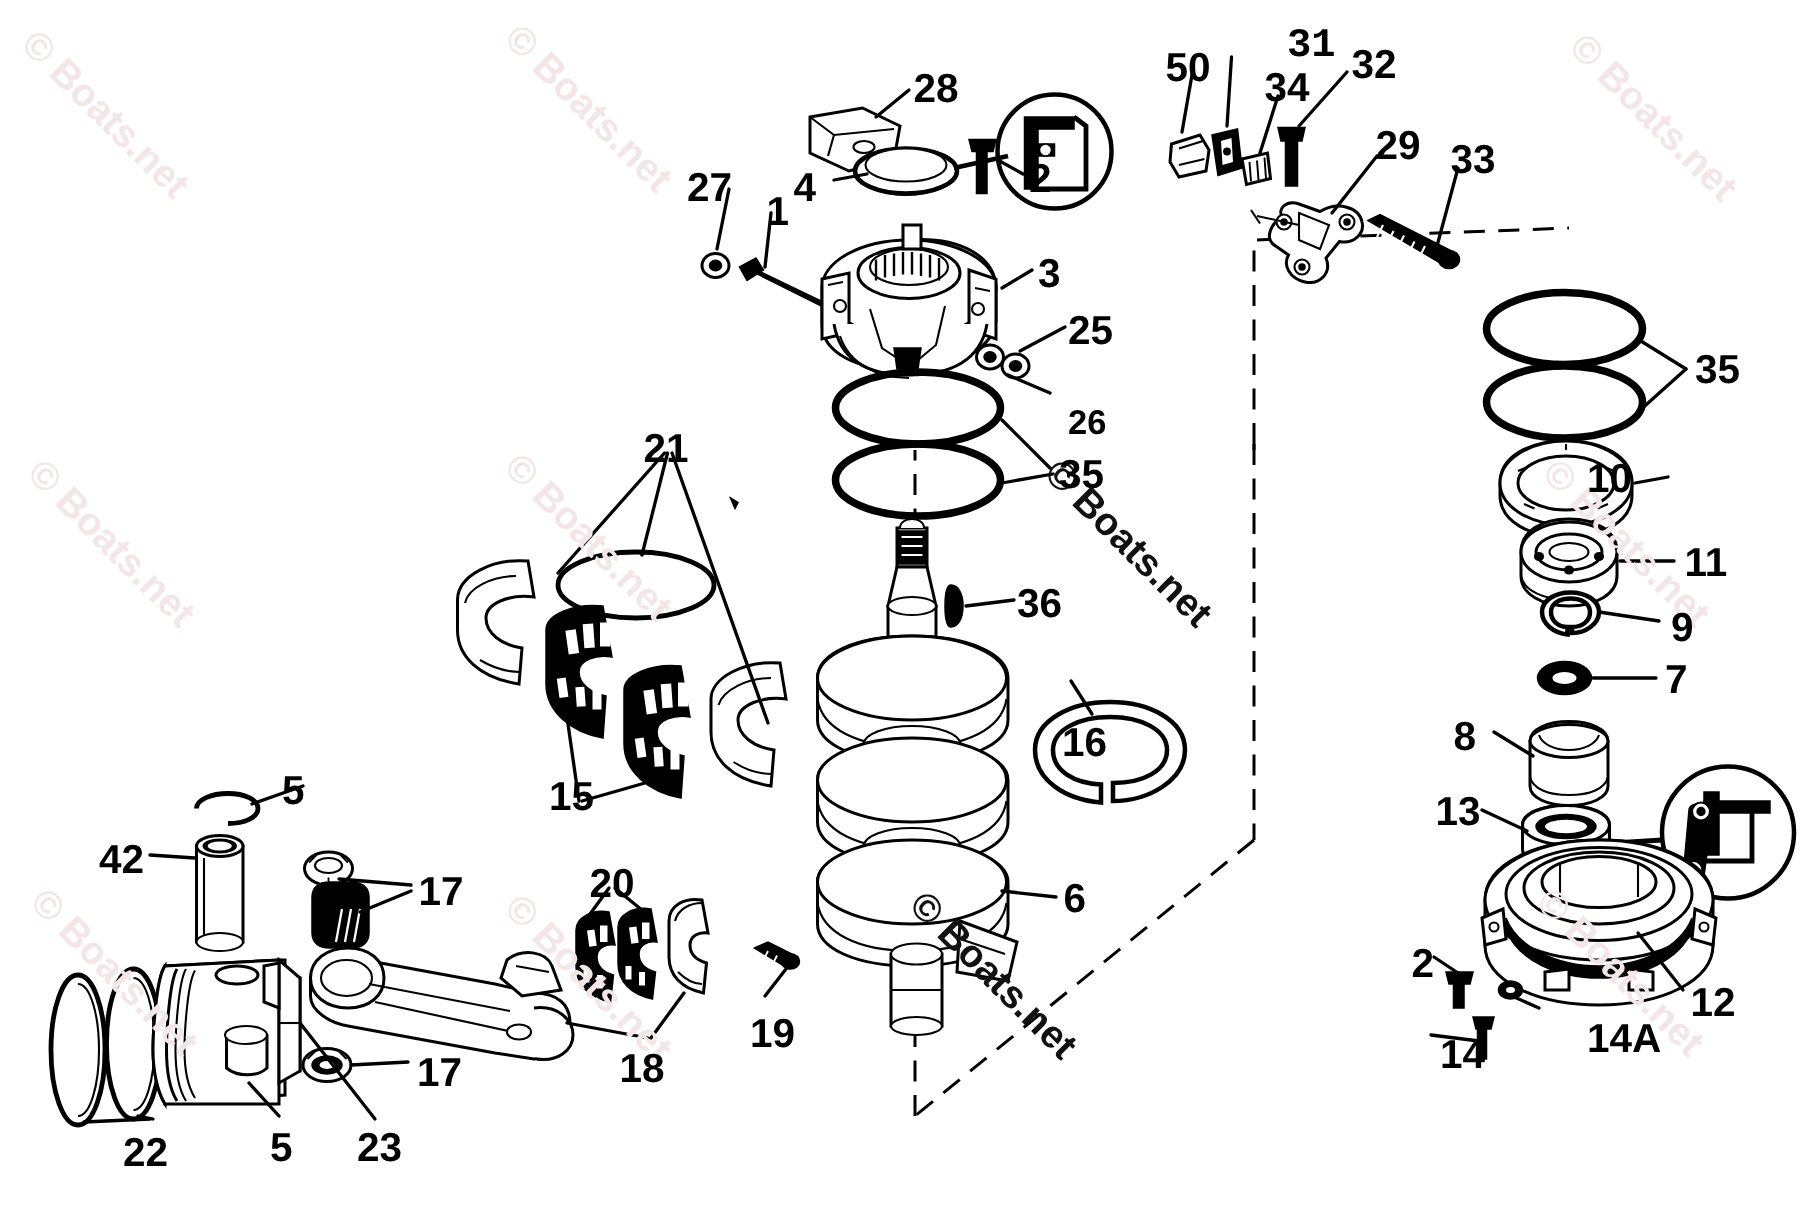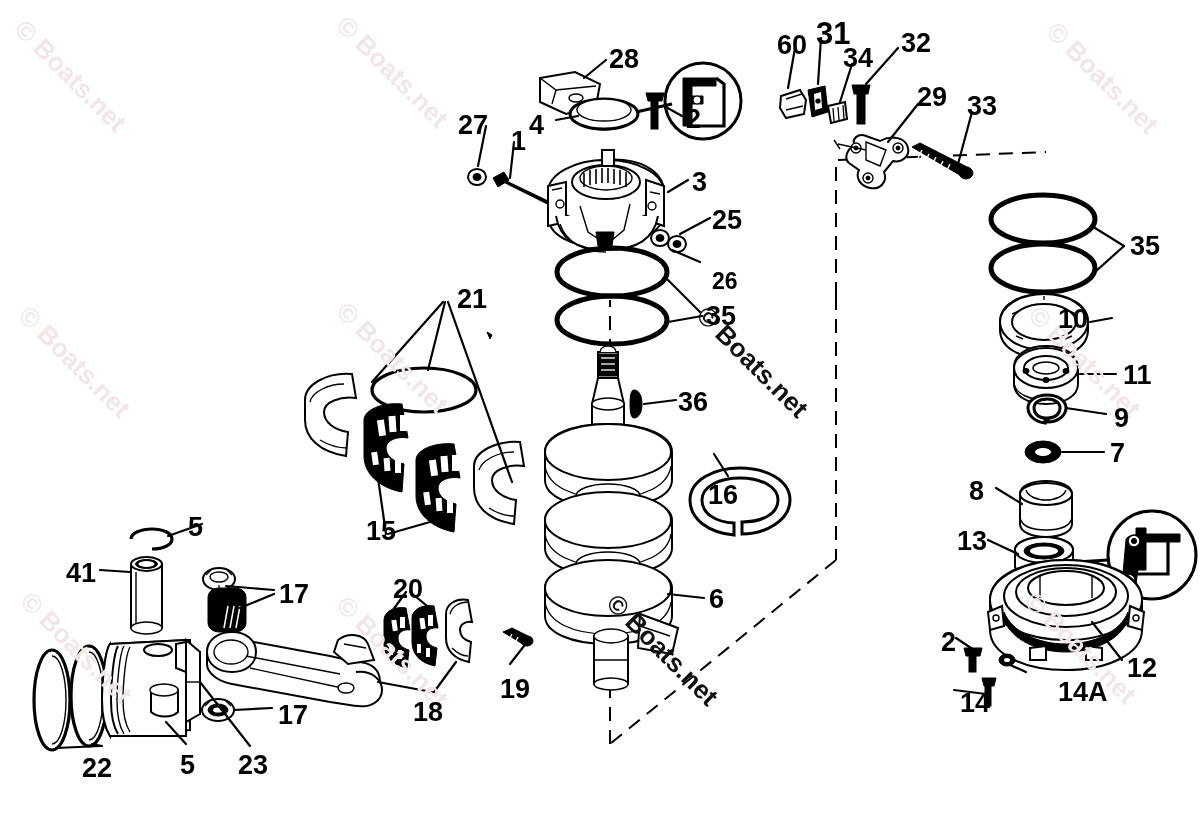--- a/index.html
+++ b/index.html
@@ -611,47 +611,47 @@
       <div class="wm wm-light" style="left: 1040px; top: 586px; font-size: 26px; transform: rotate(45deg);">© Boats.net</div>
     </div>
 
 <div id="wm-dark-layer">
       <div class="wm wm-dark" style="left: 712px; top: 300px; font-size: 26px; transform: rotate(45deg);">© Boats.net</div>
       <div class="wm wm-dark" style="left: 622px; top: 588px; font-size: 26px; transform: rotate(45deg);">© Boats.net</div>
     </div>
 
 <div id="callout-layer">
       <div class="lbl" style="left: 609px; top: 46px; font-size: 27px;">28</div>
-      <div class="lbl" style="left: 777px; top: 32px; font-size: 27px;">60</div>
-      <div class="lbl" style="left: 816px; top: 18px; font-size: 31px;">31</div>
+      <div class="lbl" style="left: 777px; top: 32px; font-size: 27px;">50</div>
+      <div class="lbl" style="left: 858px; top: 18px; font-size: 27px; font-family: Liberation Mono, monospace;">31</div>
       <div class="lbl" style="left: 843px; top: 45px; font-size: 27px;">34</div>
       <div class="lbl" style="left: 901px; top: 30px; font-size: 27px; text-align: right;">32</div>
       <div class="lbl" style="left: 917px; top: 84px; font-size: 27px;">29</div>
       <div class="lbl" style="left: 967px; top: 93px; font-size: 27px;">33</div>
       <div class="lbl" style="left: 458px; top: 112px; font-size: 27px;">27</div>
       <div class="lbl" style="left: 511px; top: 128px; font-size: 27px;">1</div>
       <div class="lbl" style="left: 529px; top: 112px; font-size: 27px;">4</div>
       <div class="lbl" style="left: 686px; top: 106px; font-size: 27px;">2</div>
       <div class="lbl" style="left: 692px; top: 169px; font-size: 27px;">3</div>
       <div class="lbl" style="left: 712px; top: 207px; font-size: 27px;">25</div>
       <div class="lbl" style="left: 712px; top: 270px; font-size: 23px;">26</div>
       <div class="lbl" style="left: 706px; top: 303px; font-size: 27px;">35</div>
       <div class="lbl" style="left: 1130px; top: 233px; font-size: 27px;">35</div>
       <div class="lbl" style="left: 1058px; top: 306px; font-size: 27px;">10</div>
       <div class="lbl" style="left: 1123px; top: 362px; font-size: 27px; text-align: center;">11</div>
       <div class="lbl" style="left: 1114px; top: 405px; font-size: 27px;">9</div>
       <div class="lbl" style="left: 1110px; top: 440px; font-size: 27px;">7</div>
-      <div class="lbl" style="left: 429px; top: 286px; font-size: 27px; margin-left: 28px;">21</div>
+      <div class="lbl" style="left: 429px; top: 286px; font-size: 27px;">21</div>
       <div class="lbl" style="left: 678px; top: 389px; font-size: 27px;">36</div>
       <div class="lbl" style="left: 708px; top: 438px; font-size: 27px; margin-top: 44px;">16</div>
       <div class="lbl" style="left: 366px; top: 518px; font-size: 27px;">15</div>
       <div class="lbl" style="left: 969px; top: 478px; font-size: 27px;">8</div>
       <div class="lbl" style="left: 957px; top: 528px; font-size: 27px;">13</div>
       <div class="lbl" style="left: 188px; top: 514px; font-size: 27px;">5</div>
-      <div class="lbl" style="left: 66px; top: 560px; font-size: 27px;">41</div>
+      <div class="lbl" style="left: 66px; top: 560px; font-size: 27px;">42</div>
       <div class="lbl" style="left: 279px; top: 581px; font-size: 27px;">17</div>
       <div class="lbl" style="left: 393px; top: 576px; font-size: 27px;">20</div>
       <div class="lbl" style="left: 709px; top: 586px; font-size: 27px;">6</div>
       <div class="lbl" style="left: 941px; top: 629px; font-size: 27px;">2</div>
       <div class="lbl" style="left: 1127px; top: 655px; font-size: 27px; text-align: right;">12</div>
       <div class="lbl" style="left: 500px; top: 676px; font-size: 27px;">19</div>
       <div class="lbl" style="left: 413px; top: 699px; font-size: 27px;">18</div>
       <div class="lbl" style="left: 278px; top: 702px; font-size: 27px;">17</div>
       <div class="lbl" style="left: 1031px; top: 679px; font-size: 27px; margin-left: 27px;">14A</div>
       <div class="lbl" style="left: 928px; top: 690px; font-size: 27px; margin-left: 32px;">14</div>

